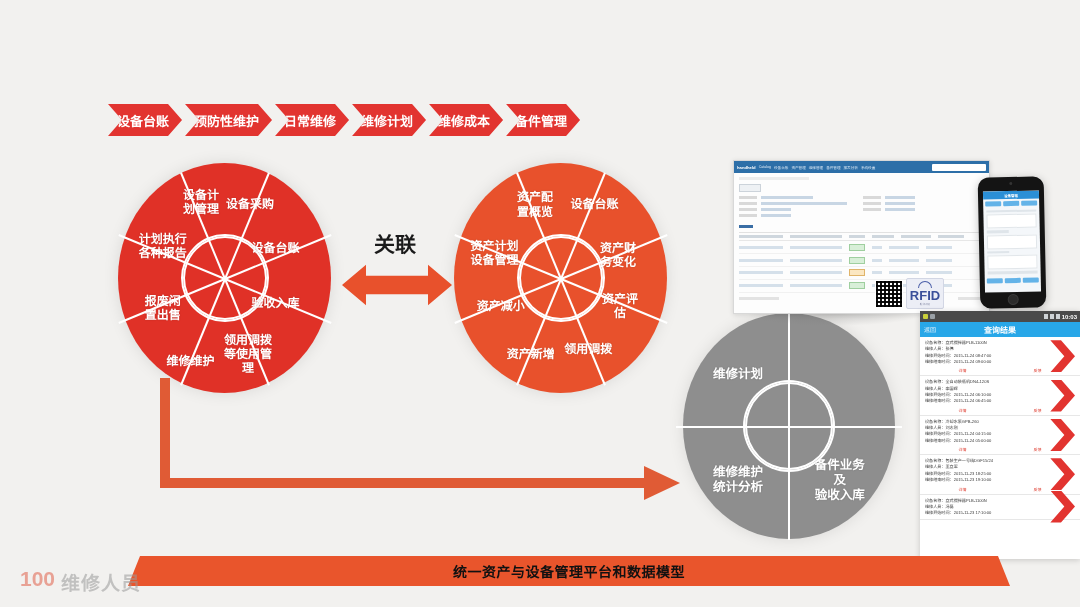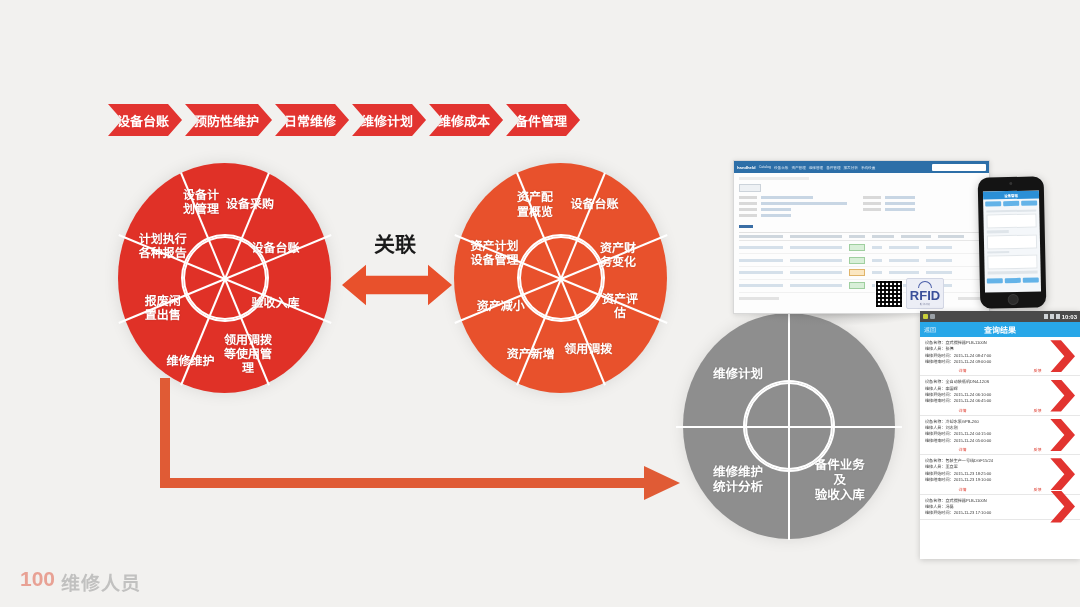--- a/index.html
+++ b/index.html
@@ -509,19 +509,20 @@
     </div>
 
     <div class="ph-card">
       <div class="row">设备名称：立式搅拌器PLB-1100N</div>
       <div class="row">维修人员：冯磊</div>
       <div class="row">维修开始时间：2015-11-23 17:10:00</div>
       <span class="chev">›</span>
     </div>
   </div>
 
+  <div class="banner">统一资产与设备管理平台和数据模型</div>
 
   <div class="watermark">
     <span class="wm-mark">100</span>
     <span class="wm-text">维修人员</span>
   </div>
 
 </div>
 
 </body></html>

